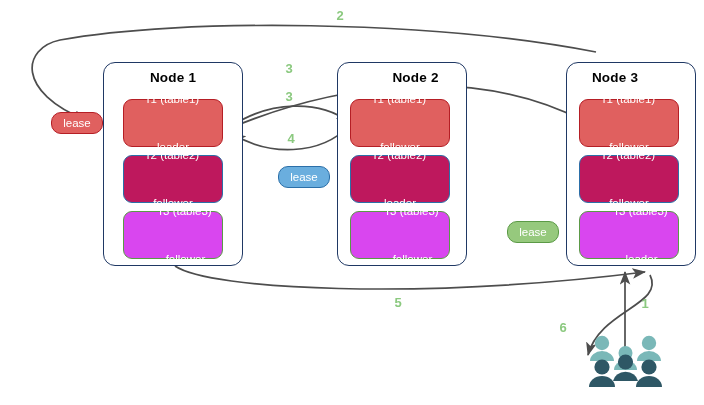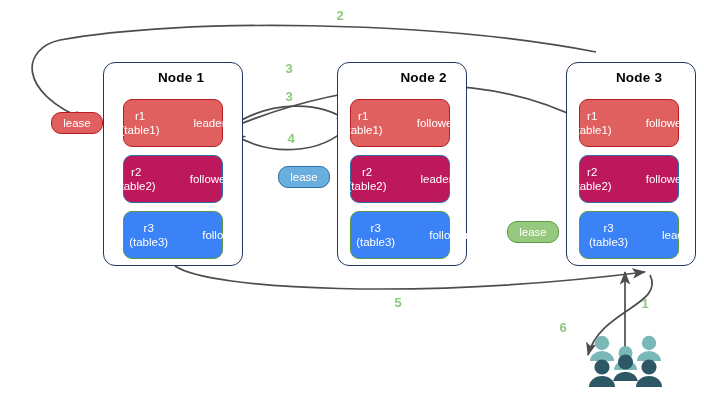--- a/index.html
+++ b/index.html
@@ -31,39 +31,38 @@
   }
   .node-title {
     position: absolute;
     left: 0;
     width: 100%;
     text-align: center;
     font-size: 13.5px;
     font-weight: bold;
     color: #000000;
     letter-spacing: 0.2px;
-    padding-left: 8px;
   }
   .replica {
     position: absolute;
     box-sizing: border-box;
     border-radius: 9px;
     display: flex;
-    flex-direction: row;
+    flex-direction: column;
     align-items: center;
     justify-content: center;
     font-size: 11.5px;
     line-height: 14px;
     color: #ffffff;
     text-align: center;
     gap: 34px;
   }
   .replica.red    { background: #e0605f; border: 1.3px solid #b51e25; }
   .replica.blue   { background: #be185d; border: 1.3px solid #2b6fa8; }
-  .replica.green  { background: #3b82f6; border: 1.3px solid #5b9a46; padding-left: 25px; }
+  .replica.green  { background: #d946ef; border: 1.3px solid #5b9a46; padding-left: 25px; }
 
   .lease {
     position: absolute;
     box-sizing: border-box;
     border-radius: 10px;
     display: flex;
     align-items: center;
     justify-content: center;
     font-size: 11.5px;
     color: #ffffff;
@@ -137,21 +136,21 @@
   <div class="replica blue" style="left:350px; top:155px; width:100px; height:48px;">
     <span>r2 (table2)</span>
     <span>leader</span>
   </div>
   <div class="replica green" style="left:350px; top:211px; width:100px; height:48px;">
     <span>r3 (table3)</span>
     <span>follower</span>
   </div>
 
   <div class="node-box" style="left:566px; top:62px; width:130px; height:204px;"></div>
-  <div class="node-title" style="left:566px; top:70px; width:130px;">Node 3</div>
+  <div class="node-title" style="left:550px; top:70px; width:130px;">Node 3</div>
 
   <div class="replica red" style="left:579px; top:99px; width:100px; height:48px;">
     <span>r1 (table1)</span>
     <span>follower</span>
   </div>
   <div class="replica blue" style="left:579px; top:155px; width:100px; height:48px;">
     <span>r2 (table2)</span>
     <span>follower</span>
   </div>
   <div class="replica green" style="left:579px; top:211px; width:100px; height:48px;">

